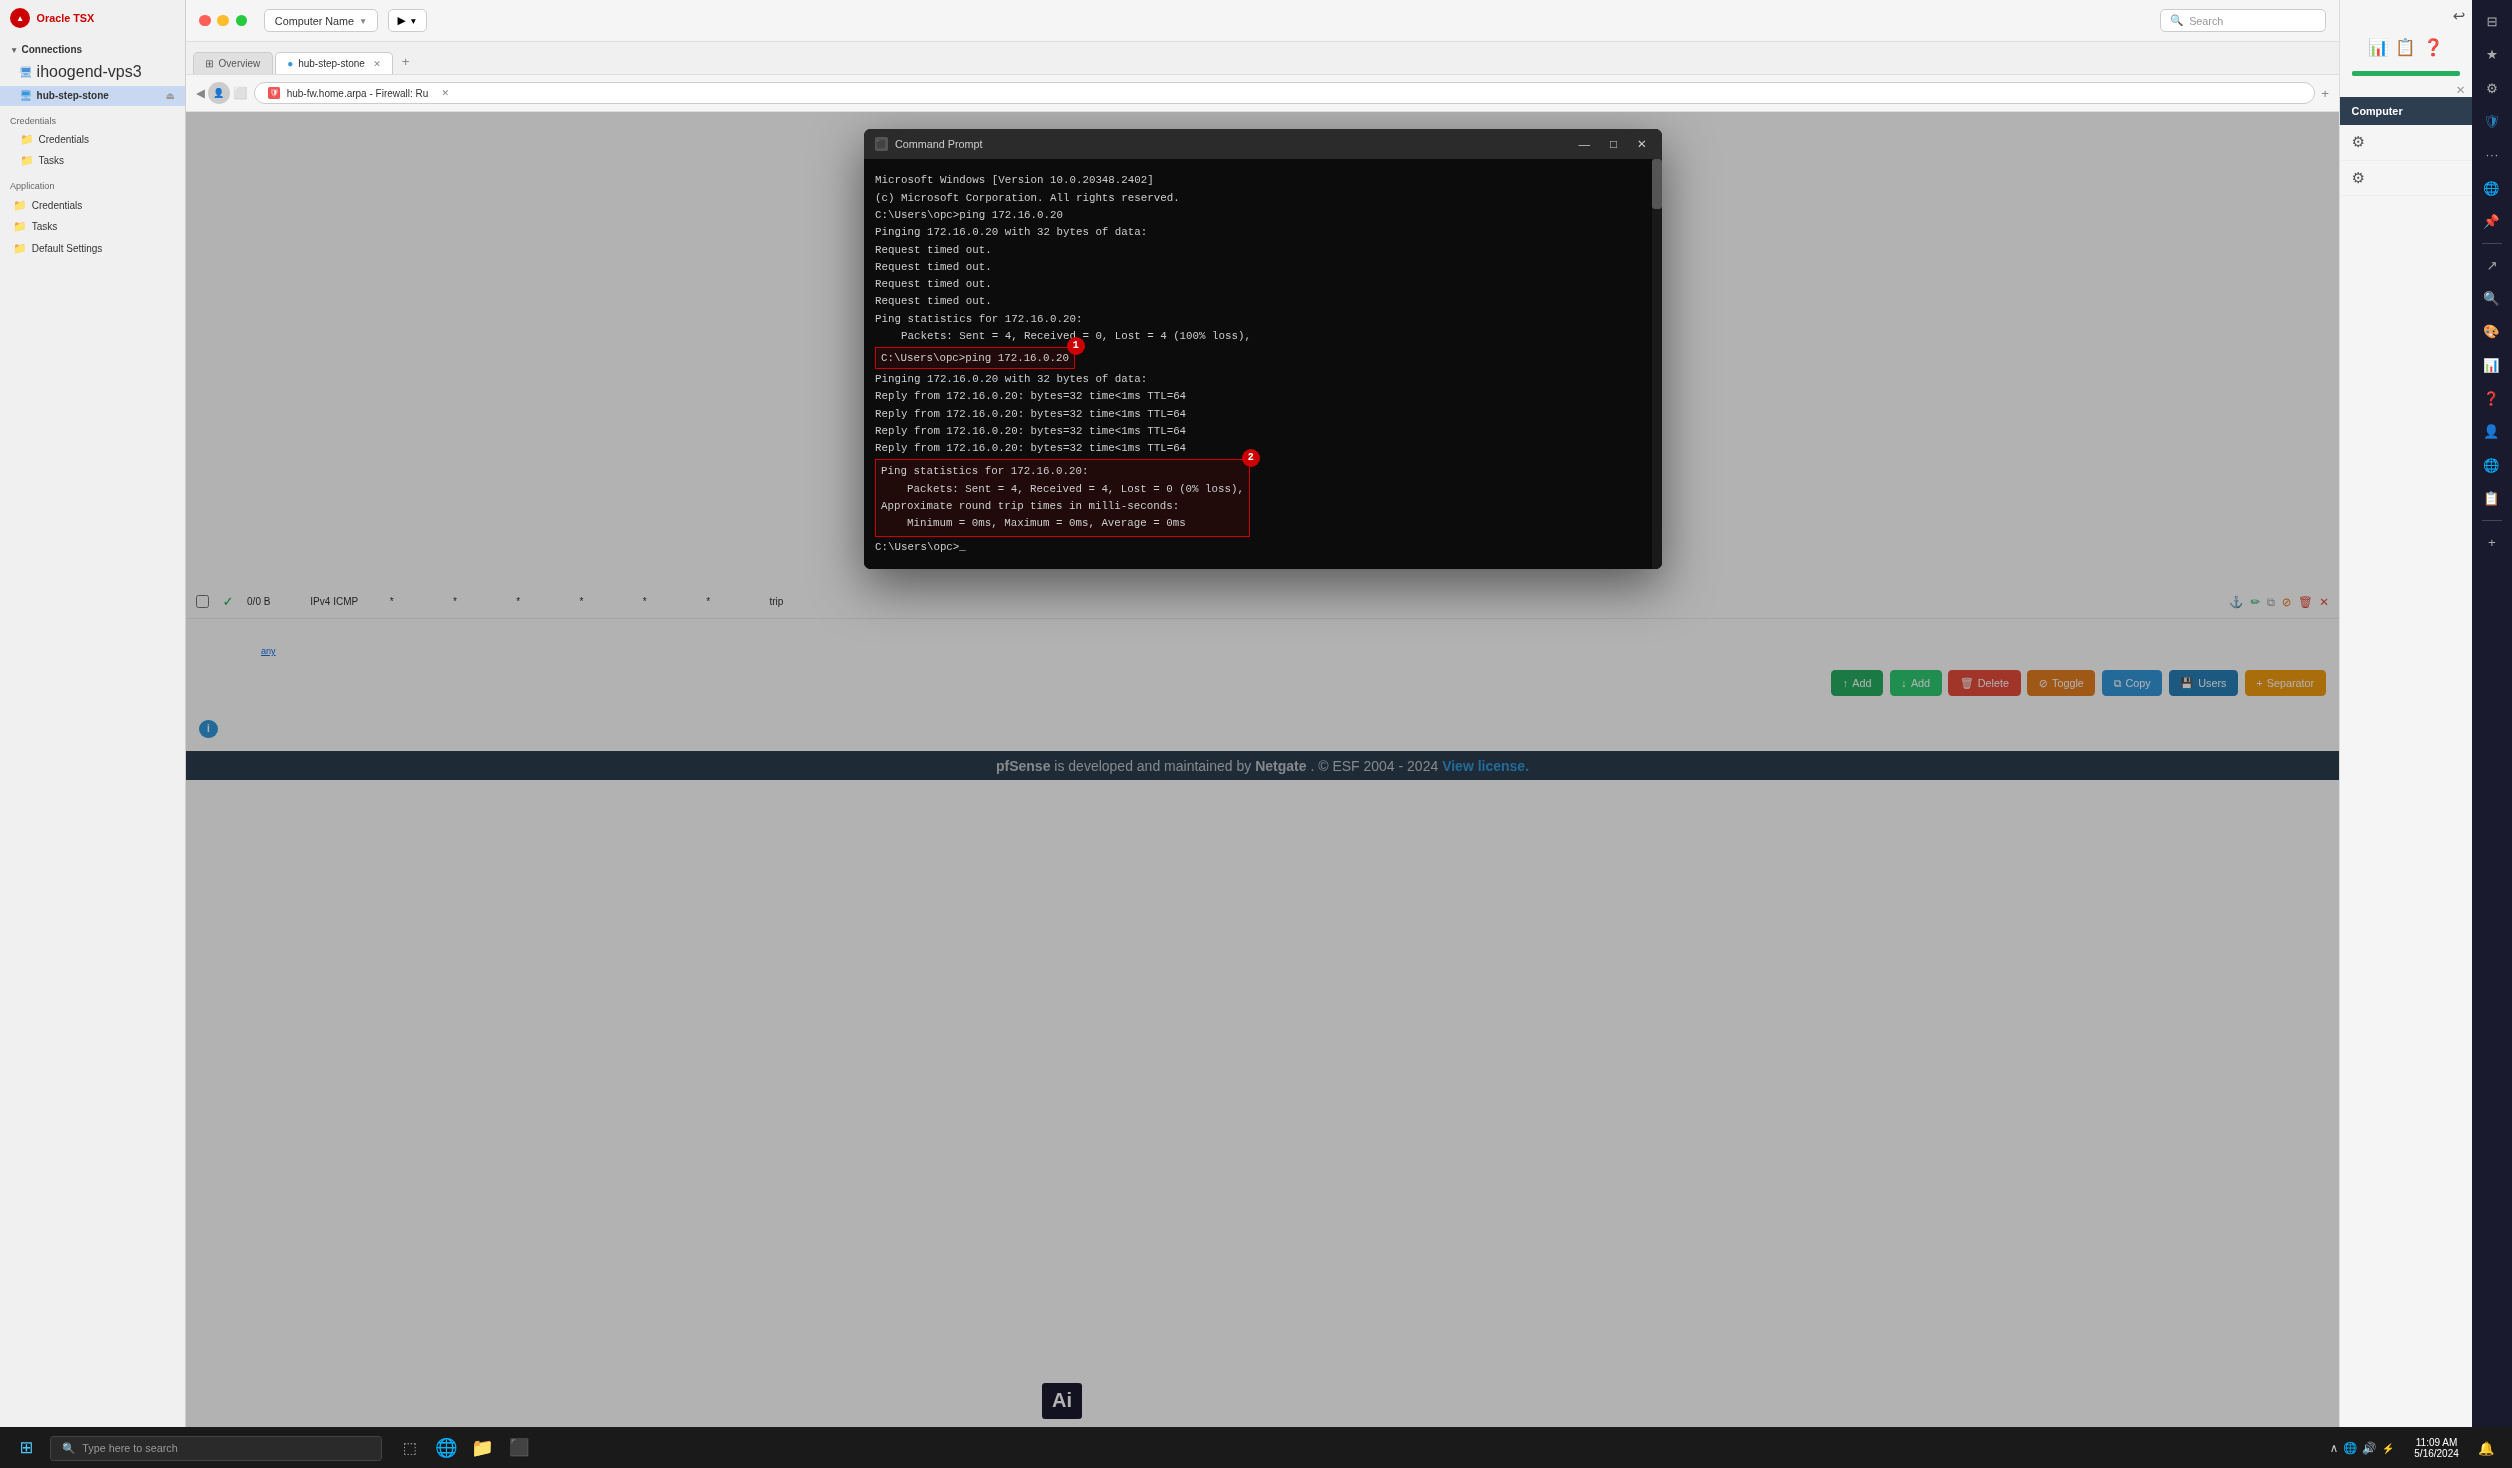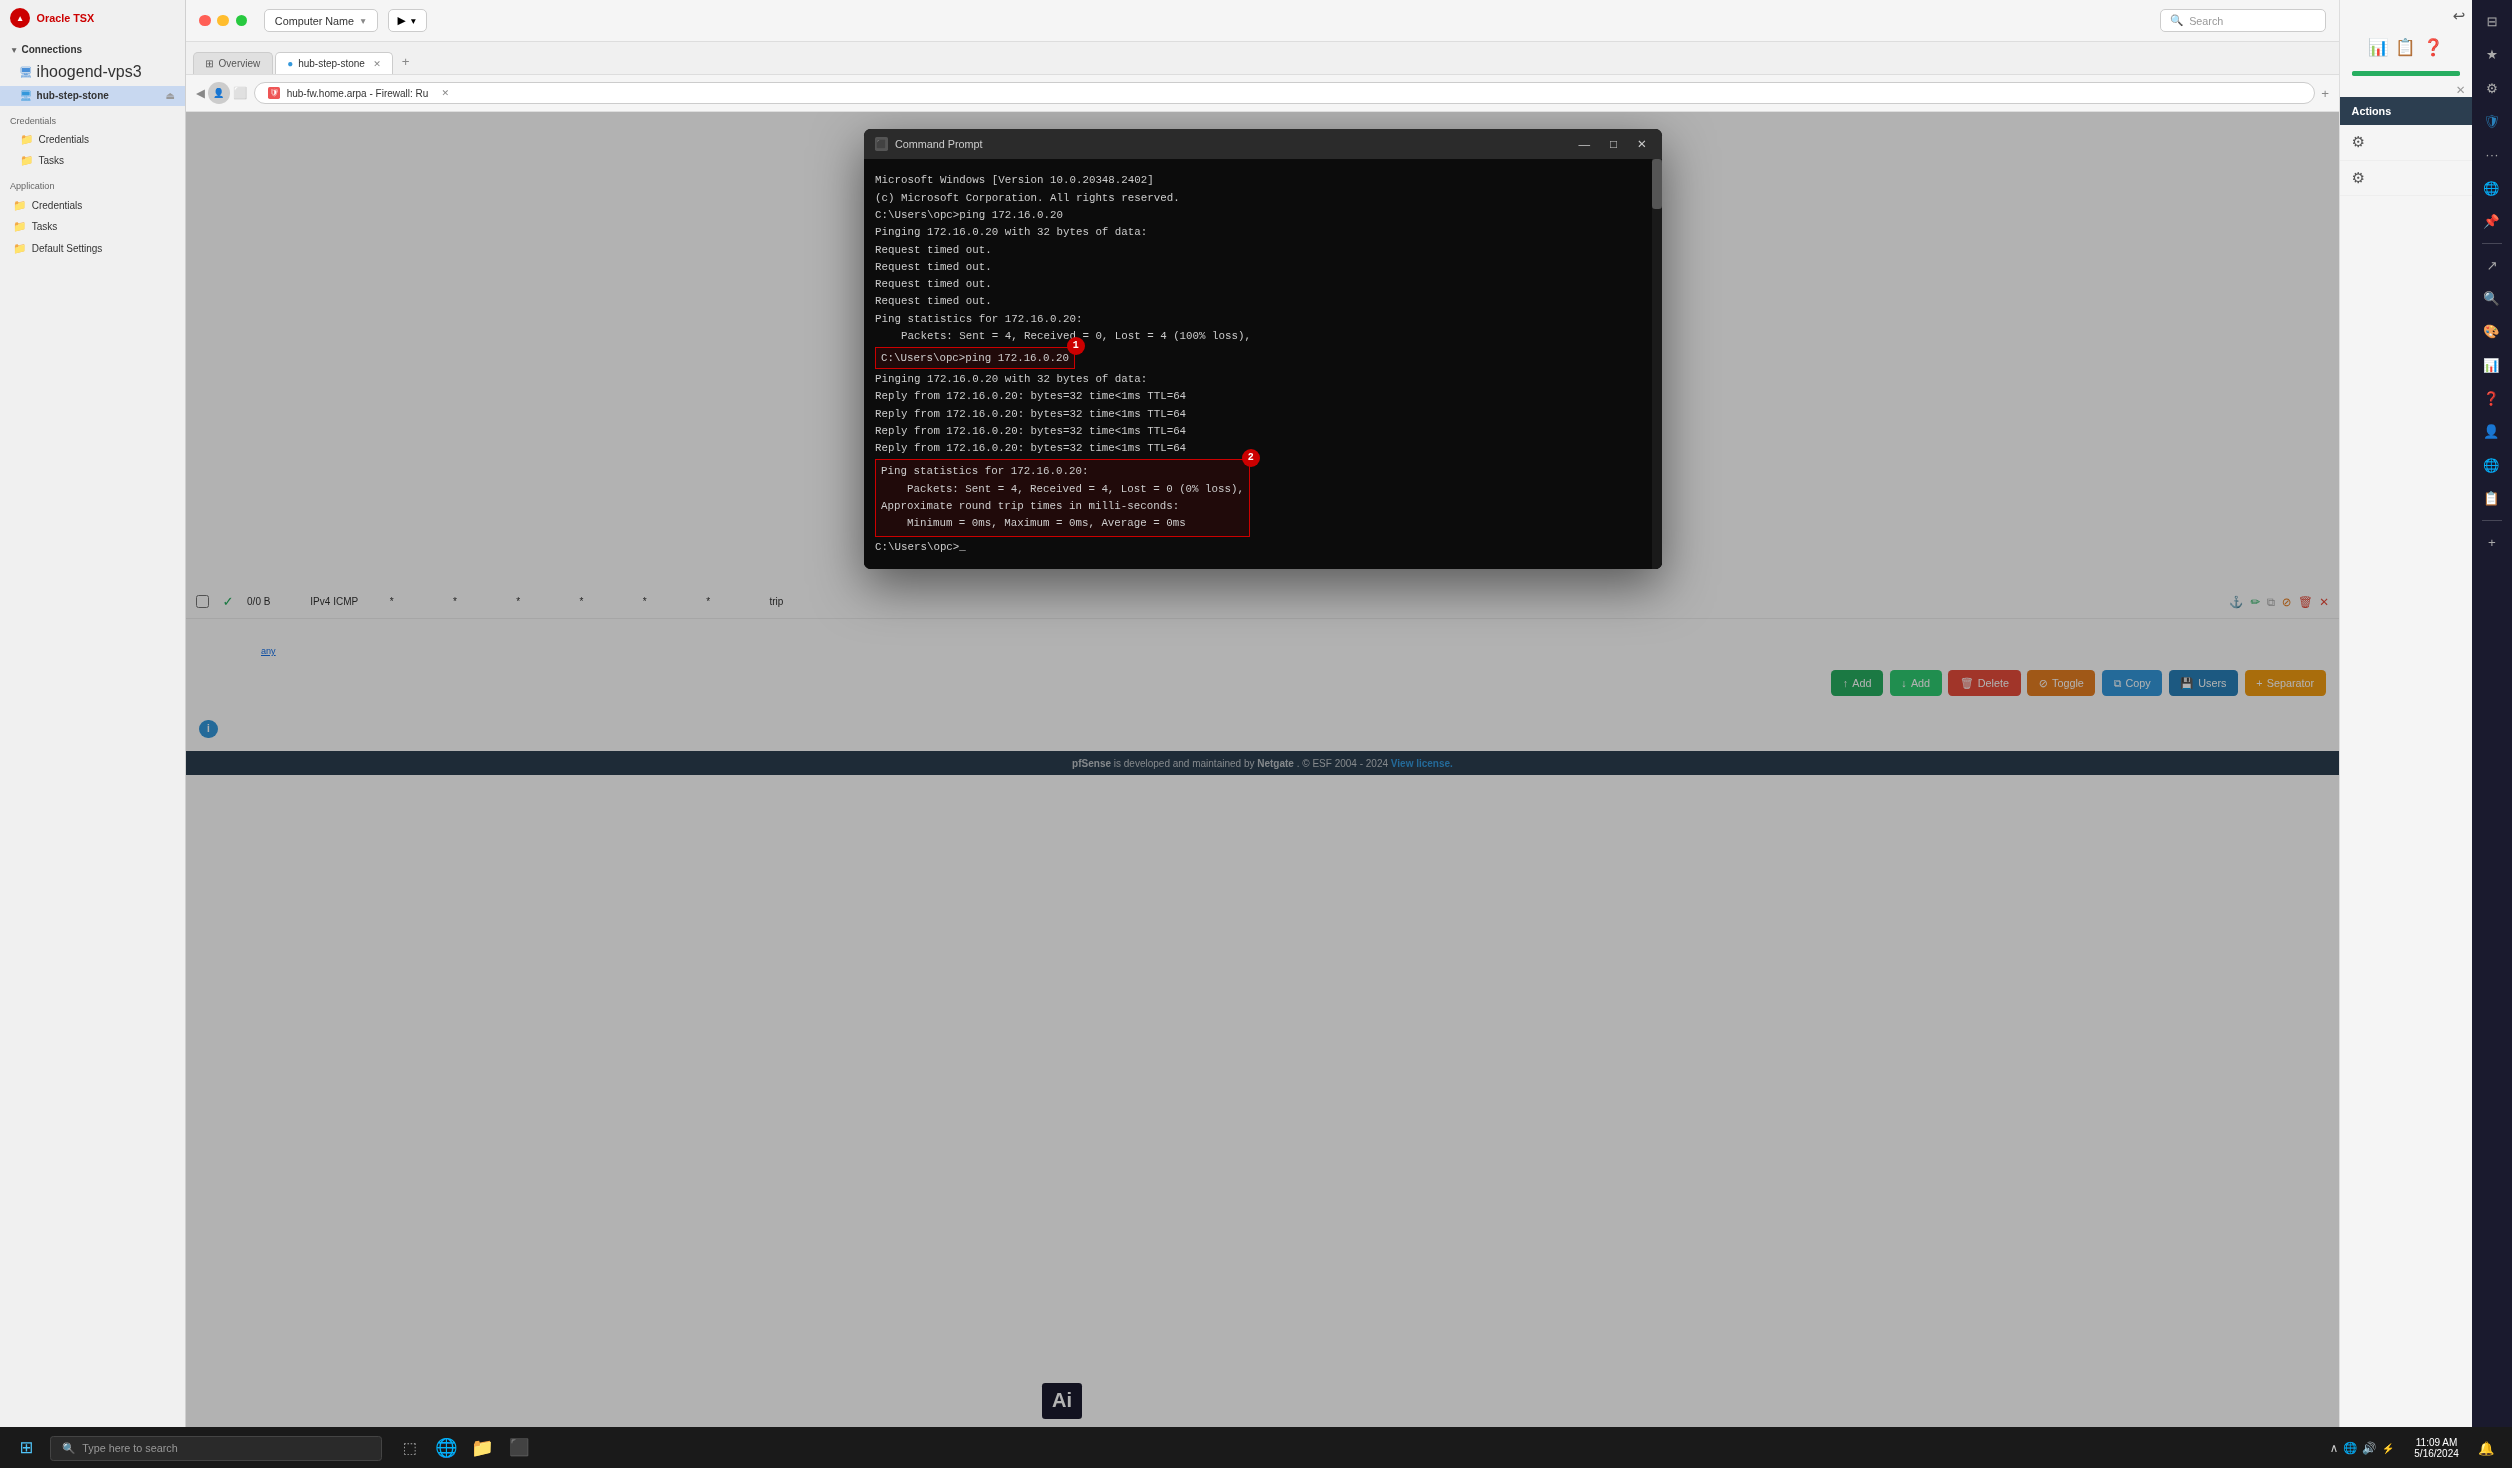--- a/index.html
+++ b/index.html
@@ -81,21 +81,21 @@
     .row-action-icon { font-size: 11.6px; cursor: pointer; }
     .icon-anchor { color: #2980b9; }
     .icon-edit { color: #27ae60; }
     .icon-disable { color: #e67e22; }
     .icon-trash { color: #e74c3c; }
     .icon-x { color: #e74c3c; }
 
     .info-badge { width: 18.3px; height: 18.3px; border-radius: 50%; background: #3498db; color: #fff; display: flex; align-items: center; justify-content: center; font-size: 10px; font-weight: bold; cursor: pointer; }
 
     
-    .pfsense-footer { background: #2c3e50; padding: 6.6px 13.3px; font-size: 10px; color: #bdc3c7; text-align: center; flex-shrink: 0; }
+    .pfsense-footer { background: #2c3e50; padding: 6.6px 13.3px; font-size: 14px; color: #bdc3c7; text-align: center; flex-shrink: 0; }
     .pfsense-footer a { color: #3498db; text-decoration: none; font-weight: bold; }
 
     
     .right-sidebar { width: 40px; background: #1a1a2e; display: flex; flex-direction: column; align-items: center; padding: 6.6px 0; gap: 3.3px; flex-shrink: 0; }
     .ext-btn { width: 30px; height: 30px; display: flex; align-items: center; justify-content: center; border-radius: 5px; cursor: pointer; color: #aaa; font-size: 13.3px; }
     .ext-divider { width: 20px; height: 0.8px; background: rgba(255,255,255,0.2); margin: 3.3px 0; }
     .ext-blue { color: #4a9eff; }
 
     
     .actions-panel { width: 133px; background: #f5f5f5; border-left: 0.8px solid #ddd; display: flex; flex-direction: column; flex-shrink: 0; }
@@ -399,21 +399,21 @@
         <span style="font-size:16.6px;color:#e74c3c;cursor:pointer;">❓</span>
       </div>
 
       <div class="green-bar"></div>
 
       <div style="display:flex;justify-content:flex-end;padding:0 6.6px;">
         <span style="font-size:11.6px;color:#999;cursor:pointer;">✕</span>
       </div>
 
       <div class="actions-header">
-        <span>Actions</span>
+        <span>Computer</span>
       </div>
       <div class="actions-item">
         <span class="actions-gear">⚙</span>
       </div>
       <div class="actions-item">
         <span class="actions-gear">⚙</span>
       </div>
 
       <div style="margin-top:auto;padding:6.6px;border-top:0.8px solid #ddd;">
         <span style="font-size:13.3px;color:#555;cursor:pointer;">⚙</span>

